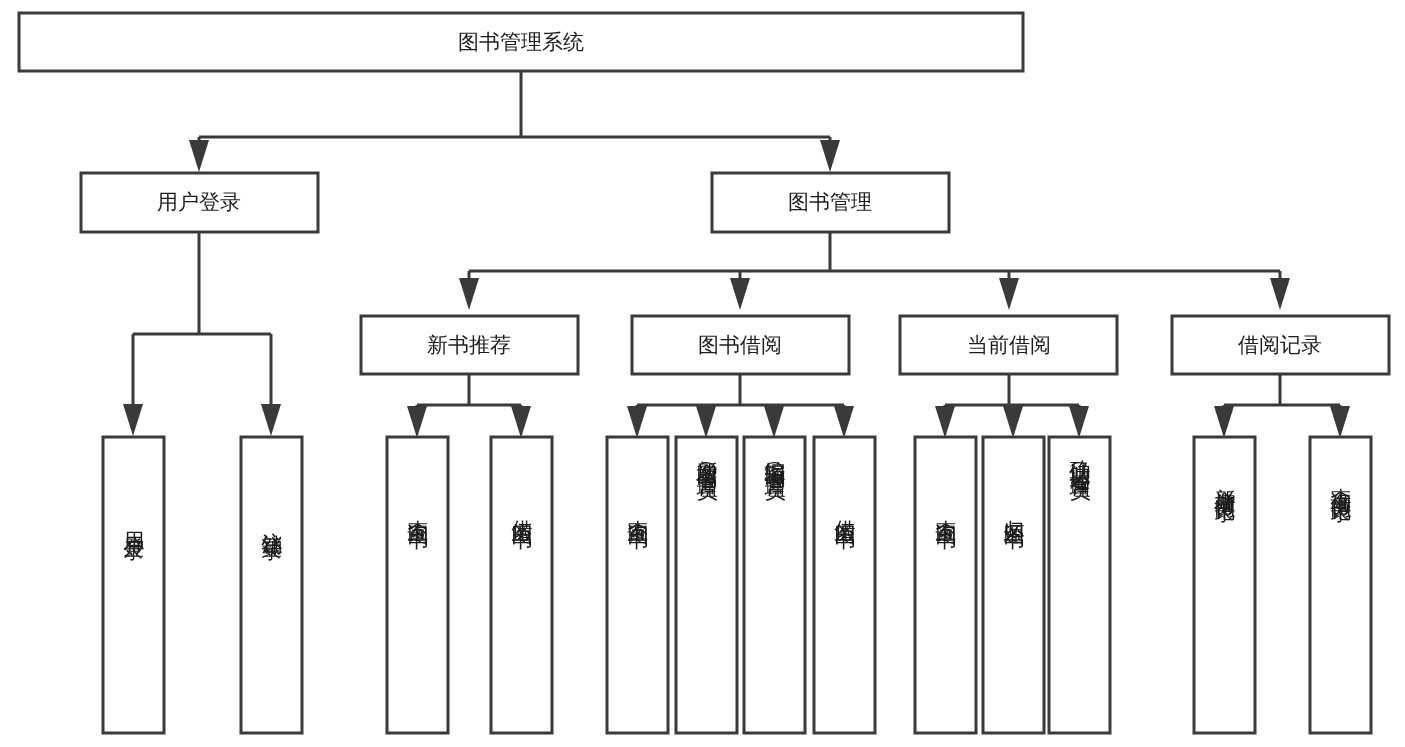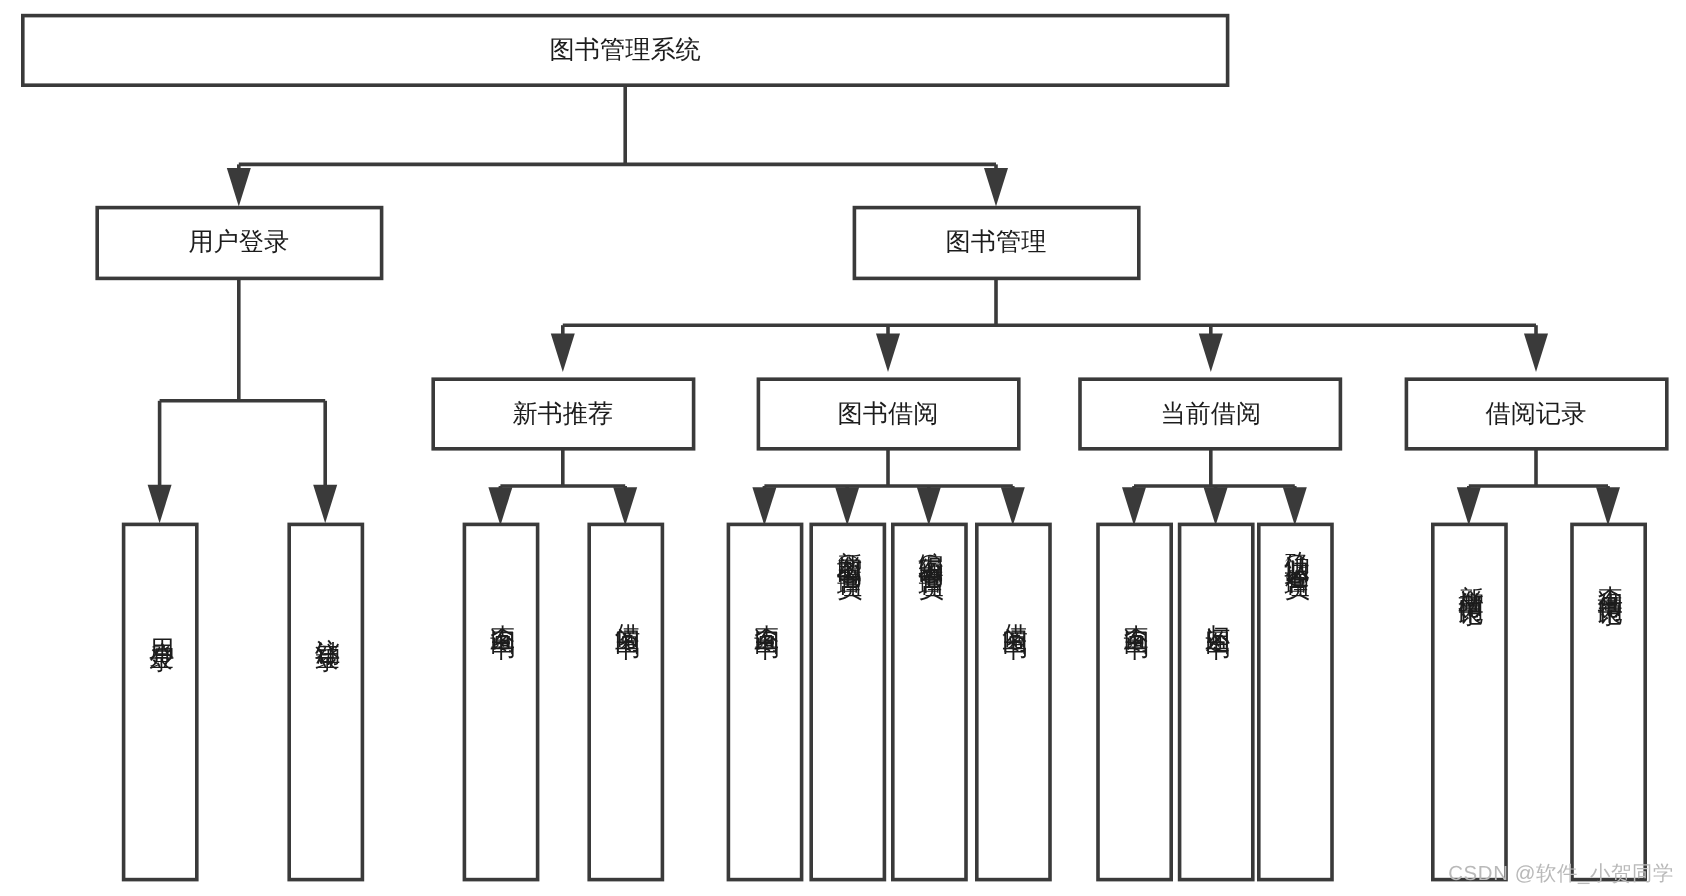--- a/index.html
+++ b/index.html
@@ -251,14 +251,13 @@
     <span class="leaf-label" style="margin-top:6px;">确认归还（管理员）</span>
   </div>
 
   <div class="leaf-label-wrap" style="left:1194px; top:437px; width:61px; height:296px;">
     <span class="leaf-label" style="margin-top:34px;">新增借阅记录</span>
   </div>
   <div class="leaf-label-wrap" style="left:1310px; top:437px; width:61px; height:296px;">
     <span class="leaf-label" style="margin-top:34px;">查询借阅记录</span>
   </div>
 
-  <div class="watermark">CSDN @软件_小贺同学</div>
 </div>
 
 </body></html>

